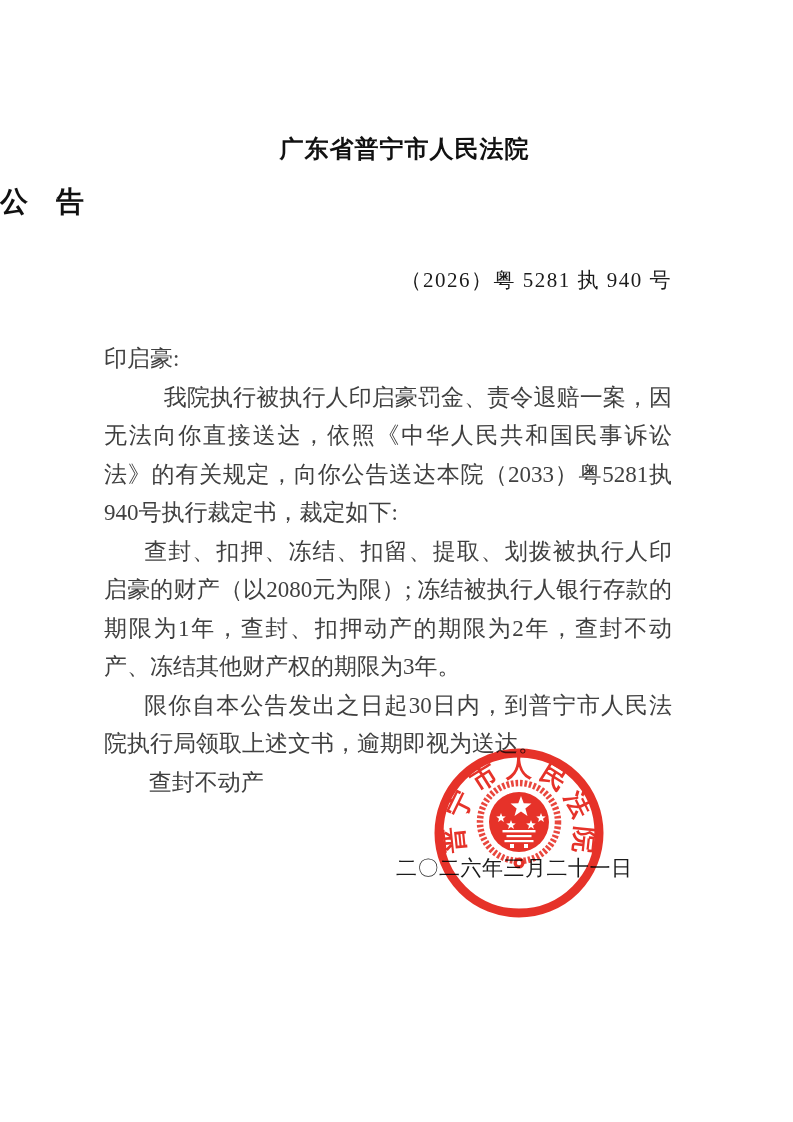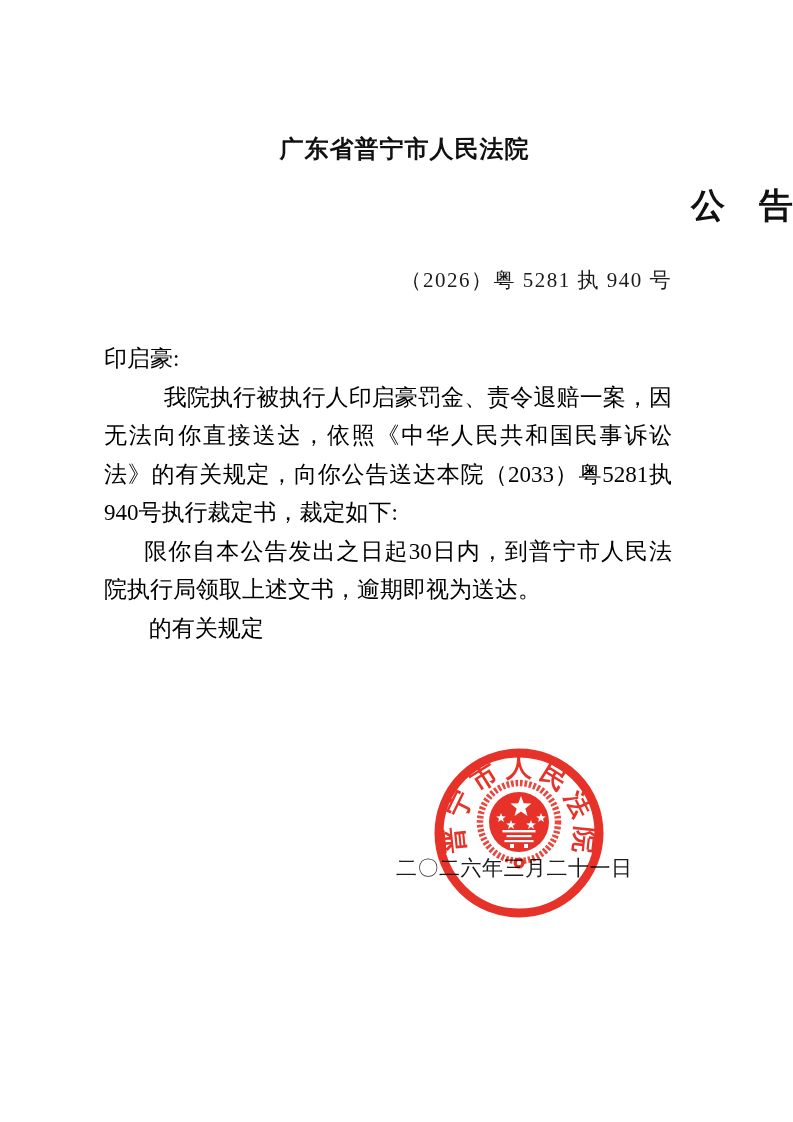--- a/index.html
+++ b/index.html
@@ -22,43 +22,43 @@
     font-weight: bold;
     letter-spacing: 1px;
     color: #111;
     padding-left: 8px;
   }
   .doc-type {
     position: absolute;
     top: 183px;
     left: 0;
     width: 100%;
-    text-align: right;
-    font-size: 34px;
+    text-align: left;
+    font-size: 28px;
     font-weight: bold;
     color: #111;
   }
   .case-number {
     position: absolute;
     top: 266px;
     left: 104px;
     width: 568px;
     text-align: right;
     font-size: 21px;
     letter-spacing: 1.5px;
   }
   .doc-body {
     position: absolute;
     top: 340px;
     left: 104px;
     width: 568px;
     font-size: 23px;
     line-height: 38.5px;
     text-align: justify;
-    color: #000000;
+    color: #404040;
   }
   .doc-body p { margin: 0; }
   .addressee { text-indent: 0; }
   .para-1 { text-indent: 2.6em; }
   .para-2, .para-3 { text-indent: 1.75em; }
   .closing { text-indent: 1.95em; }
   .issue-date {
     position: absolute;
     top: 854px;
     left: 396px;
@@ -88,22 +88,23 @@
 
   <div class="court-title">广东省普宁市人民法院</div>
 
   <div class="doc-type">公　告</div>
 
   <div class="case-number">（2026）粤 5281 执 940 号</div>
 
   <div class="doc-body">
     <p class="addressee">印启豪:</p>
     <p class="para-1">我院执行被执行人印启豪罚金、责令退赔一案，因无法向你直接送达，依照《中华人民共和国民事诉讼法》的有关规定，向你公告送达本院（2033）粤5281执940号执行裁定书，裁定如下:</p>
+    <p class="para-2">查封、扣押、冻结、扣留、提取、划拨被执行人印启豪的财产（以2080元为限）; 冻结被执行人银行存款的期限为1年，查封、扣押动产的期限为2年，查封不动产、冻结其他财产权的期限为3年。</p>
     <p class="para-3">限你自本公告发出之日起30日内，到普宁市人民法院执行局领取上述文书，逾期即视为送达。</p>
-    <p class="closing">的有关规定</p>
+    <p class="closing">查封不动产</p>
   </div>
 
   <div class="issue-date">二〇二六年三月二十一日</div>
 
   <svg class="seal" viewBox="-95 -95 190 190" xmlns="http://www.w3.org/2000/svg">
 
     <circle r="80" fill="none" stroke-width="9" class="seal-red-stroke" stroke="#e5271d"></circle>
 
     <g font-size="26" text-anchor="middle" class="seal-red-fill-group" fill="#e5271d">
         <text transform="rotate(-96) translate(0,-57)">普</text>

